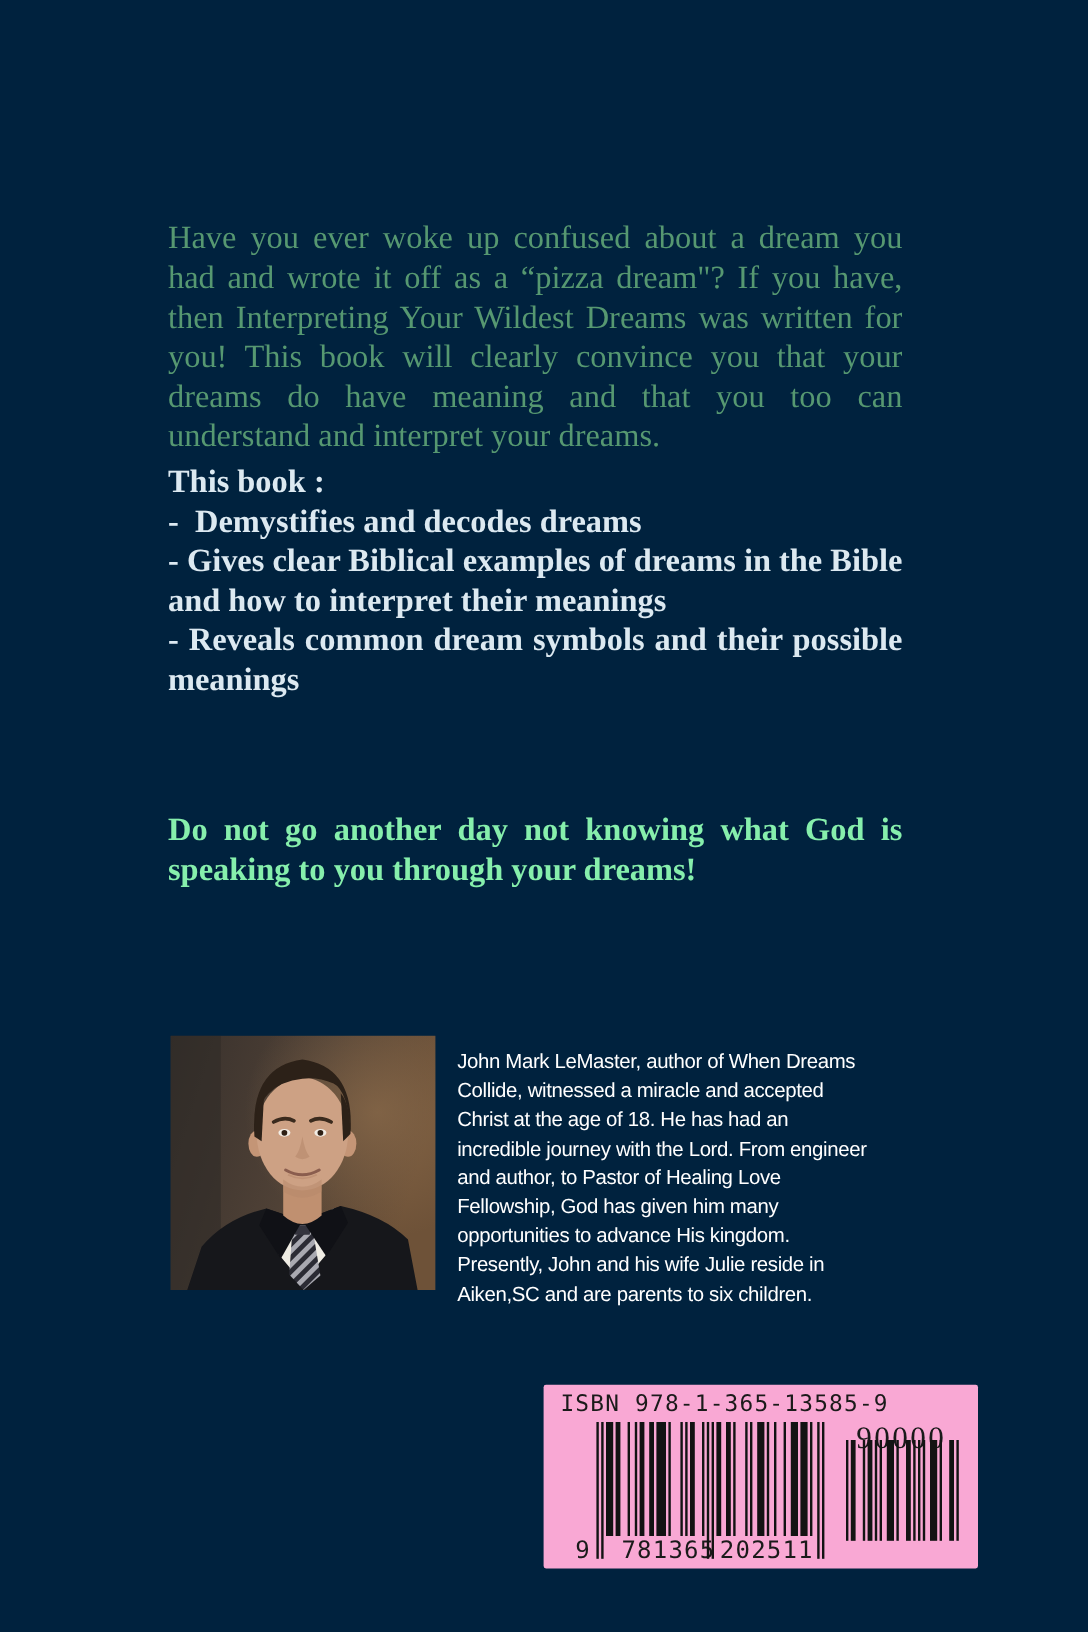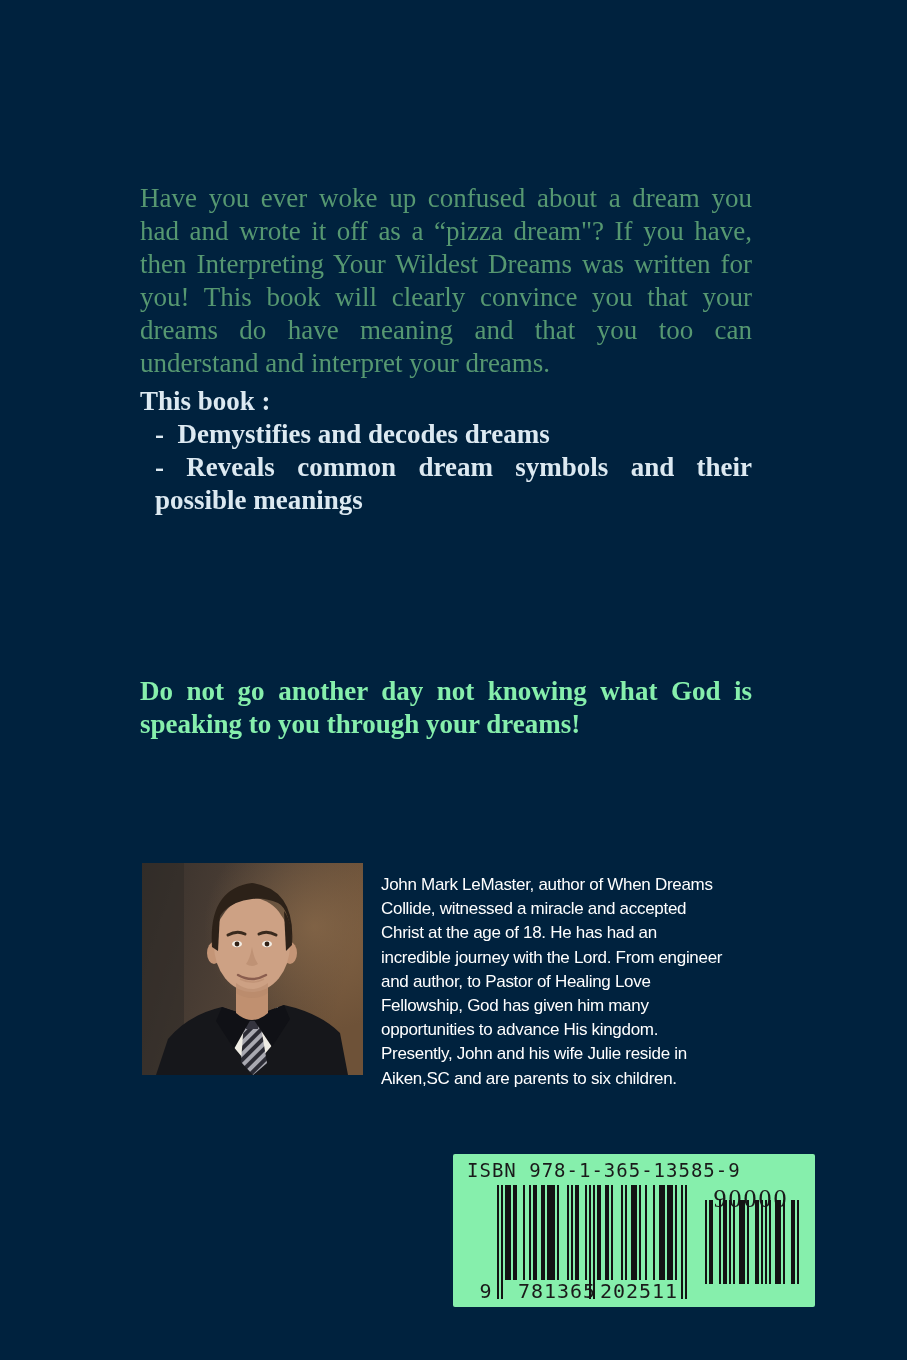--- a/index.html
+++ b/index.html
@@ -5,21 +5,21 @@
   html,body{margin:0;padding:0;}
   body{width:907px;height:1360px;background:#00223e;position:relative;overflow:hidden;
        font-family:"Liberation Serif",serif;}
   .cover{position:absolute;inset:0;padding-left:48px;}
 
   .synopsis{position:absolute;left:140px;top:155px;width:612px;
     font-size:27px;line-height:33px;color:#569871;text-align:justify;}
 
   .book-section{position:absolute;left:140px;top:385px;width:612px;
     font-size:27px;line-height:33px;font-weight:bold;color:#dce9f1;text-align:justify;}
-  .book-section .feature{text-align:justify;margin-left:15px;}
+  .book-section .feature{text-align:justify;}
 
   .closing{position:absolute;left:140px;top:648px;width:612px;
     font-size:27px;line-height:33px;font-weight:bold;color:#dce9f1;text-align:justify;}
 
   .author-photo{position:absolute;left:142px;top:863px;width:221px;height:212px;display:block;}
 
   .author-bio{position:absolute;left:381px;top:856px;width:380px;
     font-family:"Liberation Sans",sans-serif;font-size:17px;line-height:24.2px;
     letter-spacing:-0.3px;color:#d8e4ee;white-space:pre-line;}
 
@@ -42,20 +42,21 @@
 </head>
 <body style="background: rgb(0, 34, 62);">
 
 <div class="cover">
 
   <p class="synopsis" style="color: rgb(86, 152, 113);">Have you ever woke up confused about a dream you had and wrote it off as a “pizza dream"? If you have, then Interpreting Your Wildest Dreams was written for you! This book will clearly convince you that your dreams do have meaning and that you too can understand and interpret your dreams.</p>
 
   <div class="book-section" style="color: rgb(220, 233, 241);">
     <div>This book :</div>
     <div class="feature">- Demystifies and decodes dreams</div>
+    <div class="feature">- Gives clear Biblical examples of dreams in the Bible and how to interpret their meanings</div>
     <div class="feature">- Reveals common dream symbols and their possible meanings</div>
   </div>
 
   <p class="closing" style="color: #86efac;">Do not go another day not knowing what God is speaking to you through your dreams!</p>
 
   <svg class="author-photo" viewBox="0 0 221 212" preserveAspectRatio="none" aria-hidden="true">
     <defs>
       <linearGradient id="bgGrad" x1="0" y1="0" x2="1" y2="0.3">
         <stop offset="0" stop-color="#37302c"></stop>
         <stop offset="0.55" stop-color="#4f4136"></stop>
@@ -114,21 +115,21 @@
   <p class="author-bio" style="color: #ffffff;">John Mark LeMaster, author of When Dreams
 Collide, witnessed a miracle and accepted
 Christ at the age of 18. He has had an
 incredible journey with the Lord. From engineer
 and author, to Pastor of Healing Love
 Fellowship, God has given him many
 opportunities to advance His kingdom.
 Presently, John and his wife Julie reside in
 Aiken,SC and are parents to six children.</p>
 
-  <div class="barcode-panel" style="background: #86efac;">
+  <div class="barcode-panel" style="background: #f9a8d4;">
     <div class="isbn-label">ISBN 978-1-365-13585-9</div>
     <div class="price-code">90000</div>
     <div class="ean13">
       <span class="dg dg-left">9</span>
       <span class="dg dg-g1">781365</span>
       <span class="dg dg-g2">202511</span>
     <div class="bar" style="left: 0px; width: 2px; height: 114px; background: rgb(19, 19, 19);"></div>
         <div class="bar" style="left: 4px; width: 2px; height: 114px; background: rgb(19, 19, 19);"></div>
         <div class="bar" style="left: 8px; width: 6px; height: 95px; background: rgb(19, 19, 19);"></div>
         <div class="bar" style="left: 16px; width: 4px; height: 95px; background: rgb(19, 19, 19);"></div>

